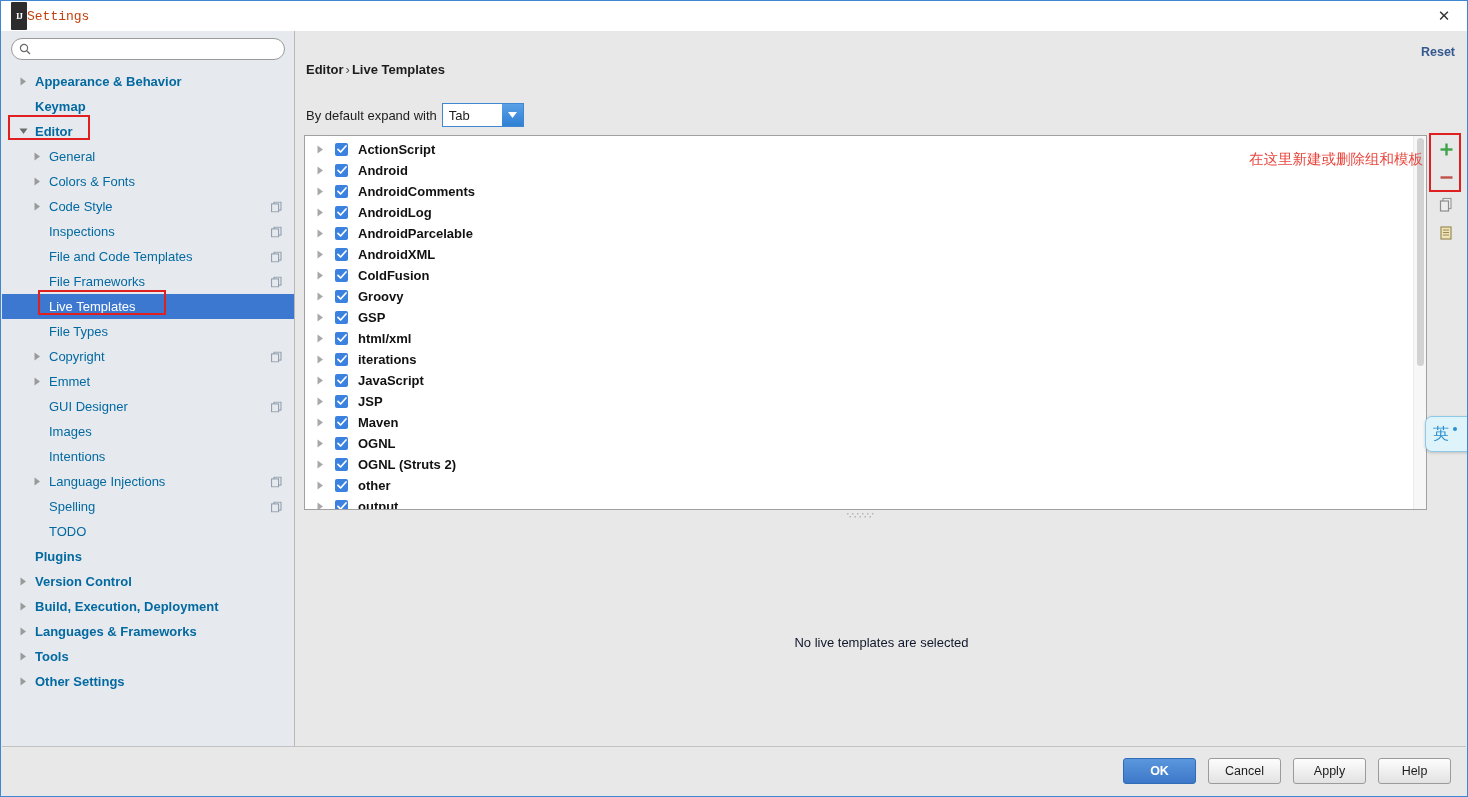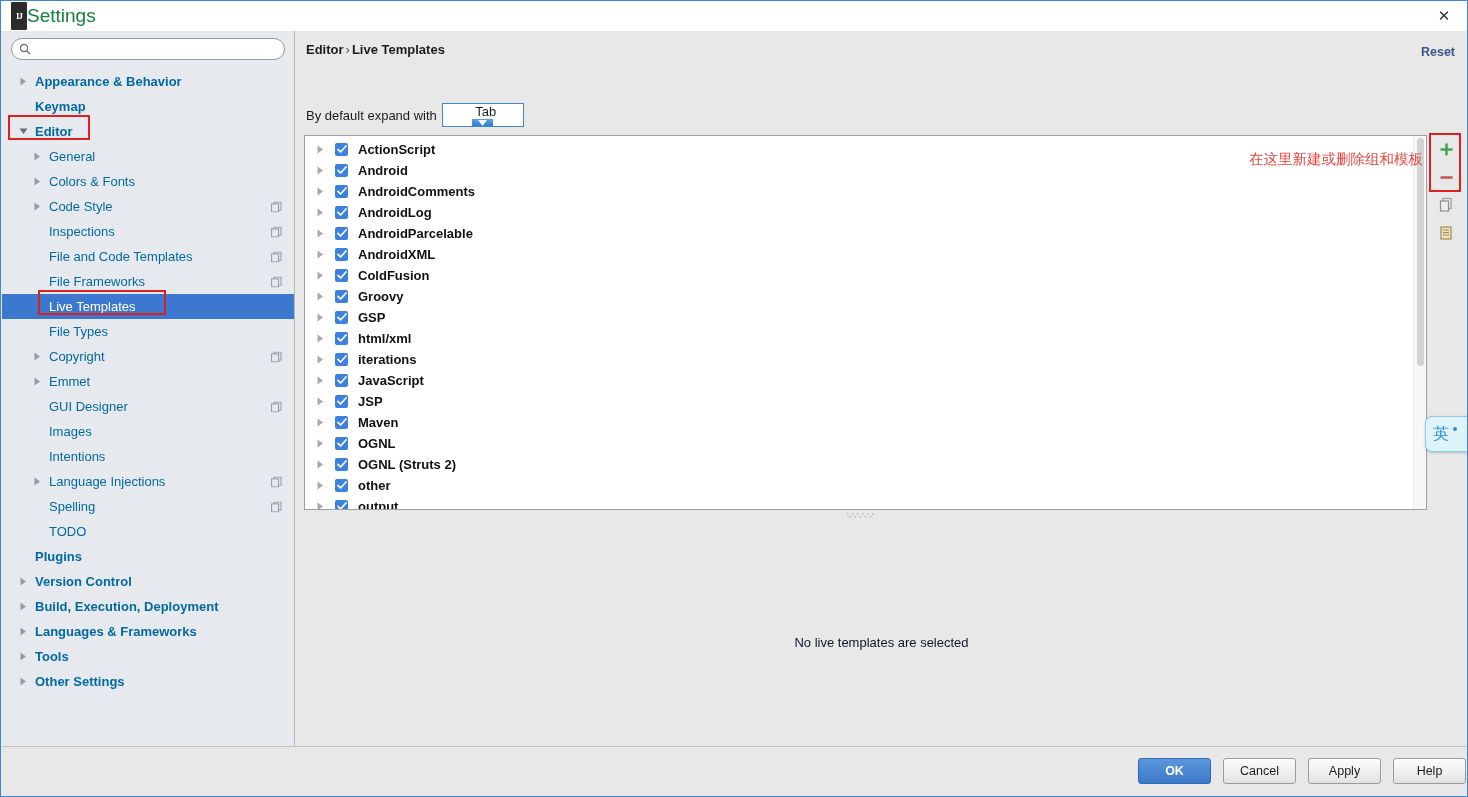--- a/index.html
+++ b/index.html
@@ -33,22 +33,23 @@
     margin-left: 10px; 
     background: #2c2c2c;
     color: #ffffff;
     font-size: 9px; font-weight: bold;
     display: flex; align-items: center; justify-content: center;
     letter-spacing: -1px;
     border-radius: 1px;
     font-family: "Liberation Serif", serif;
   }
   #window-title {
-    font-size: 19px;
-    color: #15803d;
+    font-size: 13px;
+    color: #c2410c;
+    font-family: Liberation Mono, monospace;
   }
   #close-btn {
     position: absolute; right: 0; top: 0;
     width: 46px; height: 29px;
     display: flex; align-items: center; justify-content: center;
     font-size: 15px; color: #333;
     cursor: pointer;
   }
 
   
@@ -124,21 +125,21 @@
     pointer-events: none;
   }
 
   
   #main {
     position: absolute; left: 295px; top: 30px;
     width: 1171px; height: 717px;
     background: #e8e8e8;
   }
   #breadcrumb {
-    position: absolute; left: 10px; top: 11px;
+    position: absolute; left: 10px; top: 31px;
     font-size: 13px; font-weight: bold;
     color: #1d1d1d;
   }
   #breadcrumb .sep { font-weight: normal; color: #555; padding: 0 2px; }
   #reset-link {
     position: absolute; right: 12px; top: 14px;
     font-size: 12.5px; font-weight: bold;
     color: #35588f;
     text-decoration: none;
     cursor: pointer;
@@ -149,21 +150,20 @@
     display: flex; align-items: center;
   }
   #expand-label { font-size: 13px; color: #1d1d1d; }
   #expand-combo {
     margin-left: 5px;
     width: 82px; height: 24px;
     border: 1px solid #3f87d2;
     background: #ffffff;
     display: flex; align-items: center;
     position: relative;
-    flex-direction: column;
   }
   #expand-combo .val {
     font-size: 13px;
     padding-left: 6px;
     flex: 1;
   }
   #combo-arrow {
     width: 21px; height: 22px;
     background: linear-gradient(#5aa0e6, #2f7fd4);
     display: flex; align-items: center; justify-content: center;
@@ -282,20 +282,21 @@
     margin-top: 10px;
   }
 
   
   #footer {
     position: absolute; left: 1px; bottom: 1px;
     width: 1464px; height: 49px;
     background: #e8e8e8;
     border-top: 1px solid #c2c2c2;
     display: flex; align-items: center; justify-content: flex-end;
+    padding-right: 15px;
   }
   .dlg-btn {
     margin-left: 12px;
     min-width: 73px; height: 26px;
     font-family: "Liberation Sans", sans-serif;
     font-size: 12.5px;
     border: 1px solid #9b9b9b;
     border-radius: 3px;
     background: linear-gradient(#fdfdfd, #e2e2e2);
     color: #1d1d1d;

